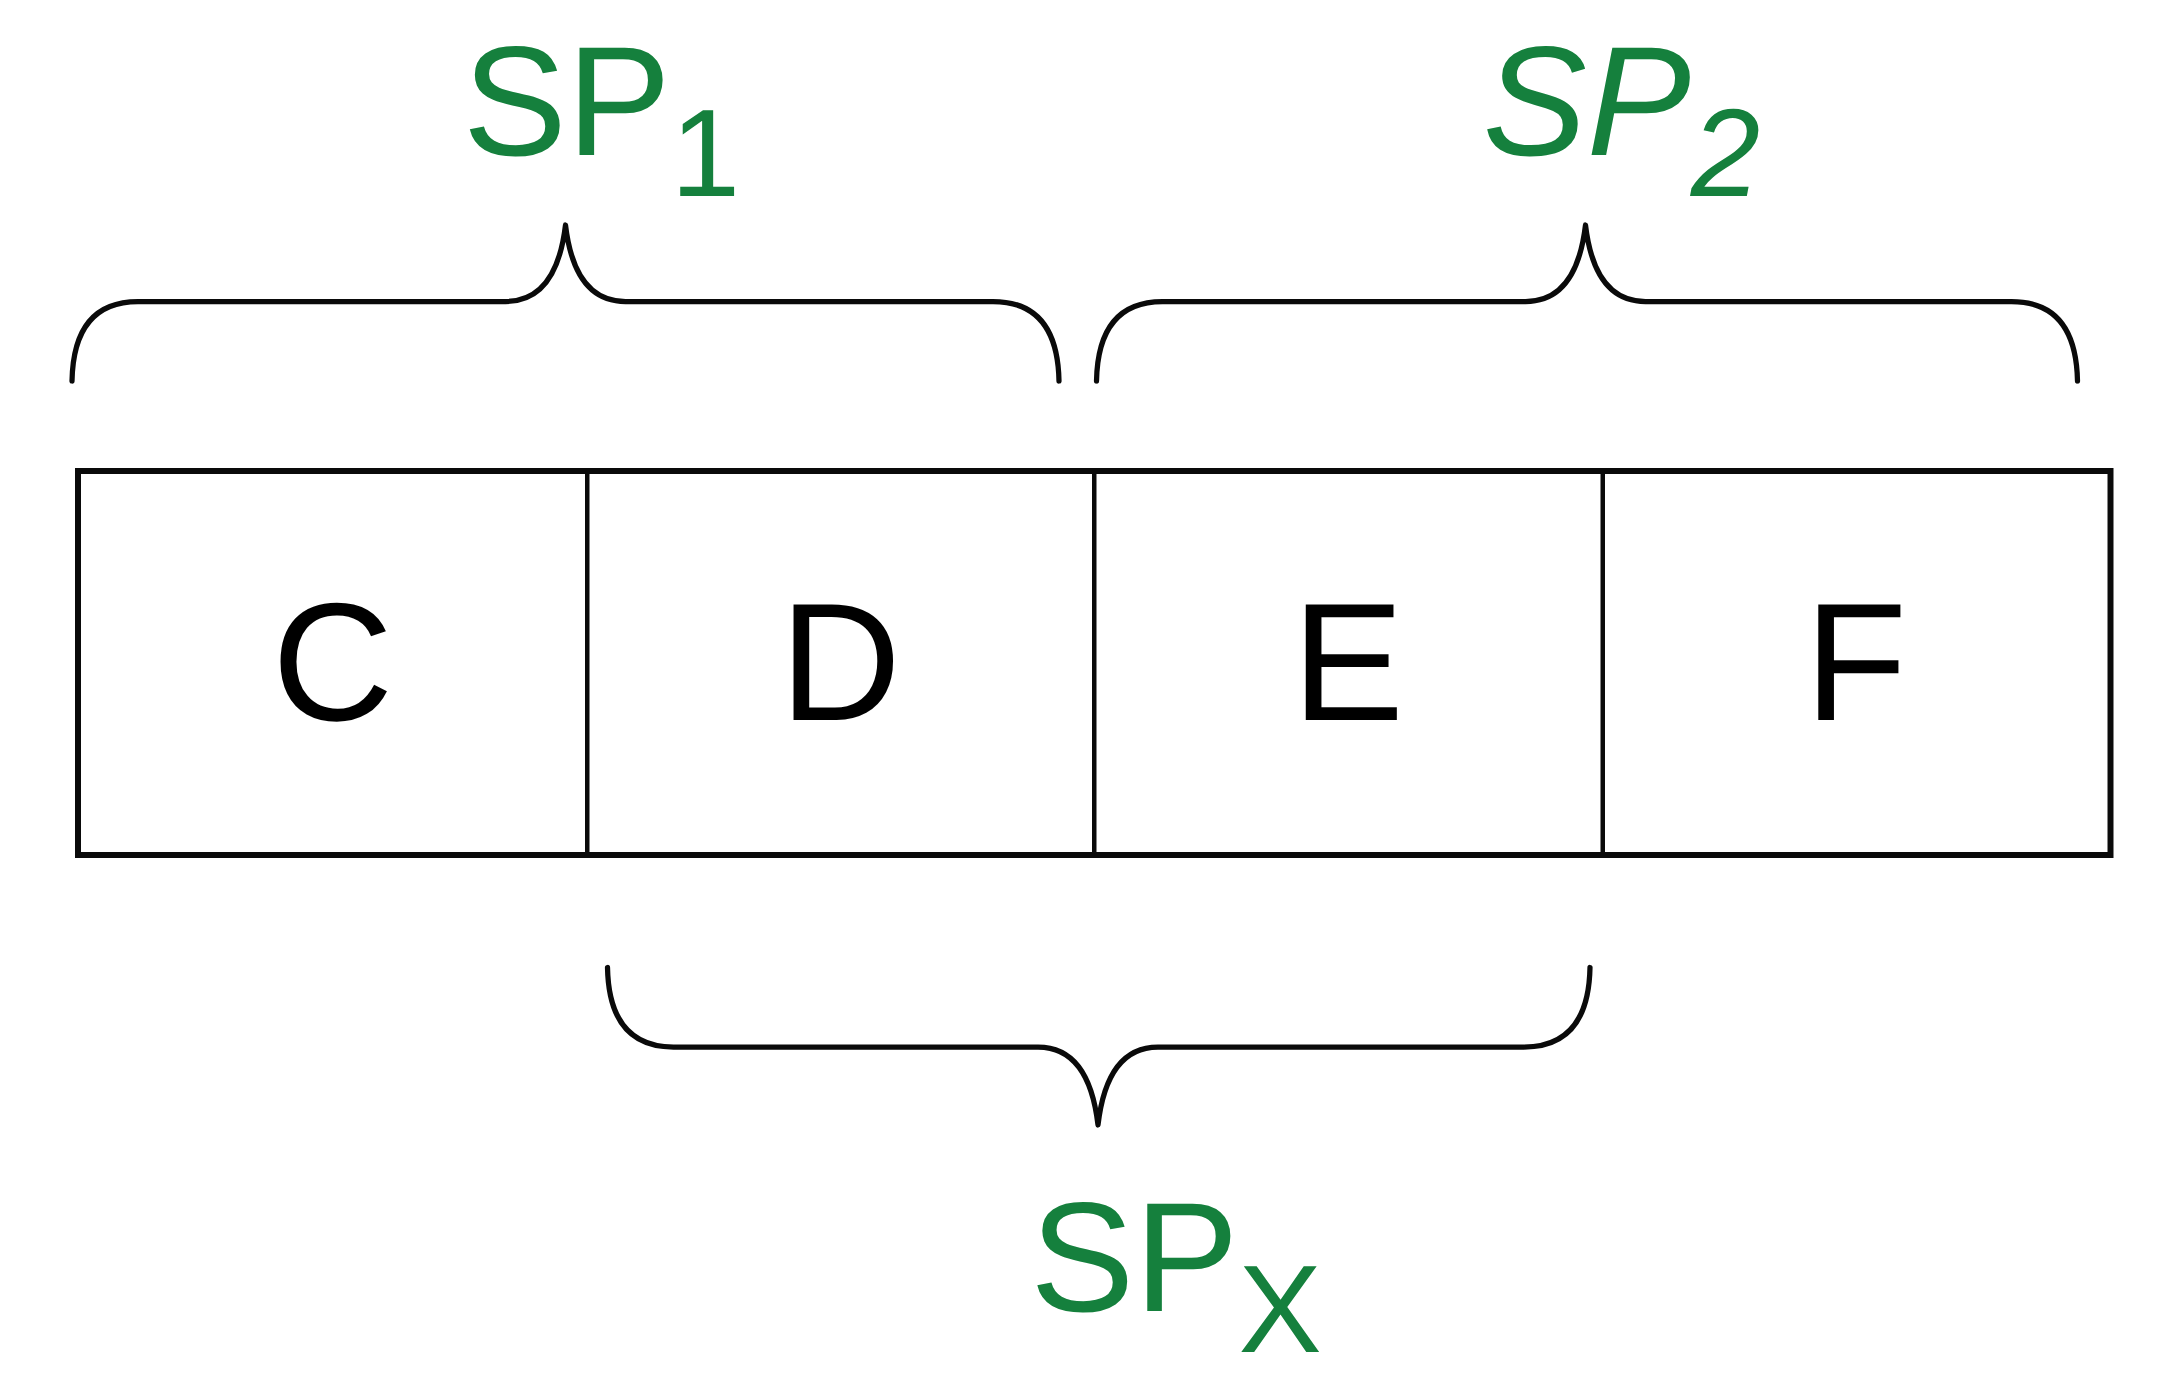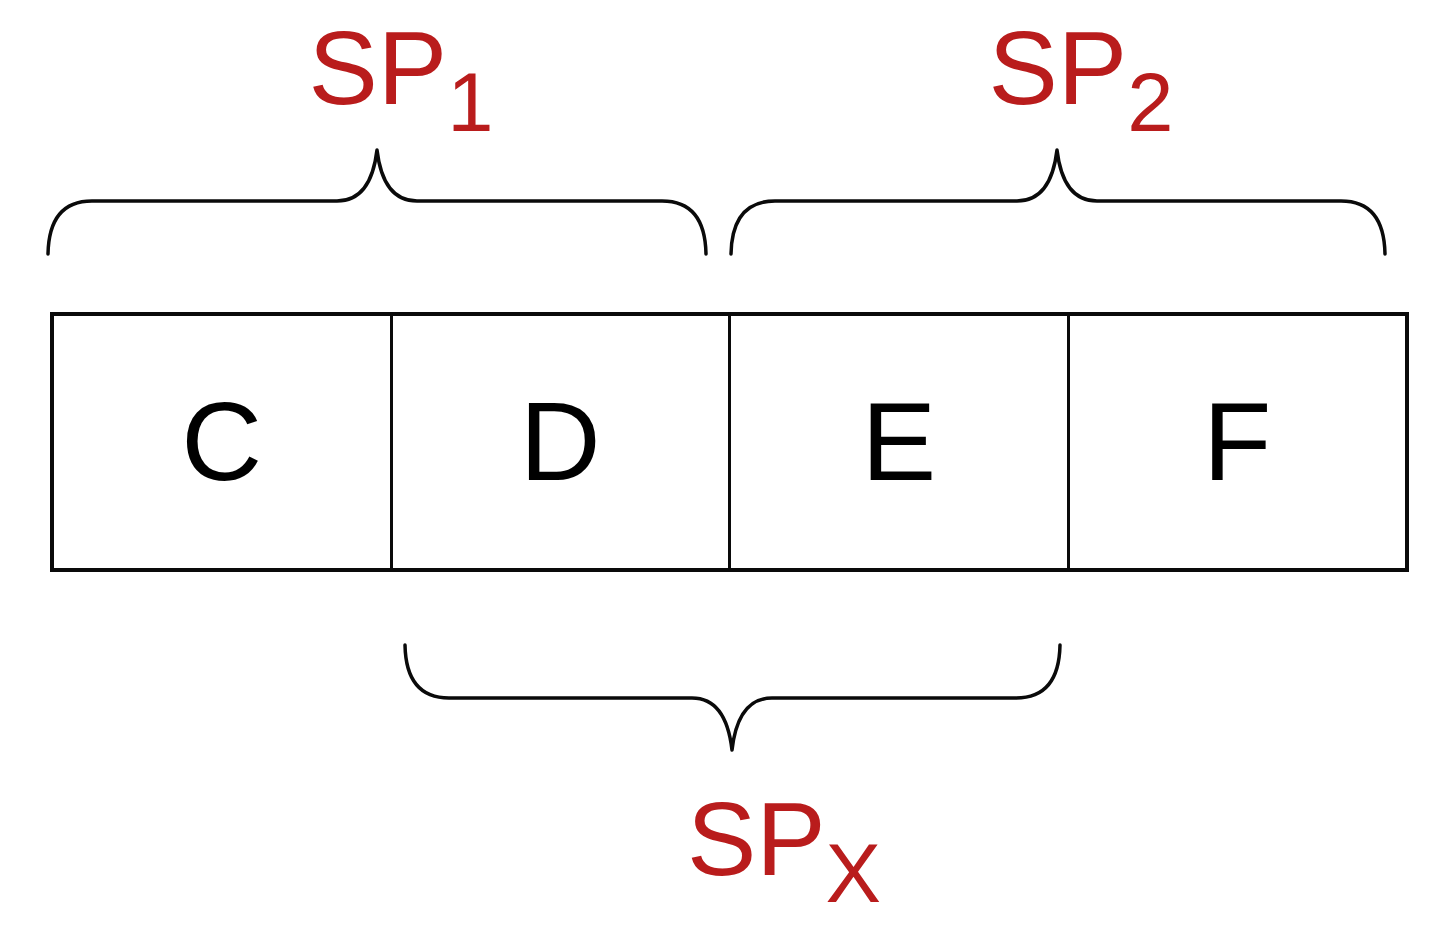--- a/index.html
+++ b/index.html
@@ -51,30 +51,30 @@
     color: #000000;
   }
   .cell:first-child {
     border-left: none;
   }
   .brace-label {
     position: absolute;
     transform: translateX(-50%);
     font-size: 104px;
     line-height: 1;
-    color: #b91c1c;
+    color: #15803d;
     white-space: nowrap;
   }
   .brace-label sub {
     font-size: 0.8em;
     vertical-align: -0.33em;
     line-height: 1;
   }
   .label-sp1 { left: 401px;  top: 16px;  }
-  .label-sp2 { left: 1081px; top: 16px;  }
+  .label-sp2 { left: 1081px; top: 16px; font-style: italic;  }
   .label-spx { left: 760px;  top: 787px; margin-left: 24px; }
 </style>
 </head>
 <body>
 
 <div class="canvas">
 
   <svg class="brace-layer" viewBox="0 0 1446 926" aria-hidden="true">
     <path class="brace-path" d="M 48 254 Q 49 201 92 201 L 337 201 Q 371 201 377 150 Q 383 201 417 201 L 662 201 Q 705 201 706 254"></path>
     <path class="brace-path" d="M 731 254 Q 732 201 775 201 L 1017 201 Q 1051 201 1057 150 Q 1063 201 1097 201 L 1341 201 Q 1384 201 1385 254"></path>

